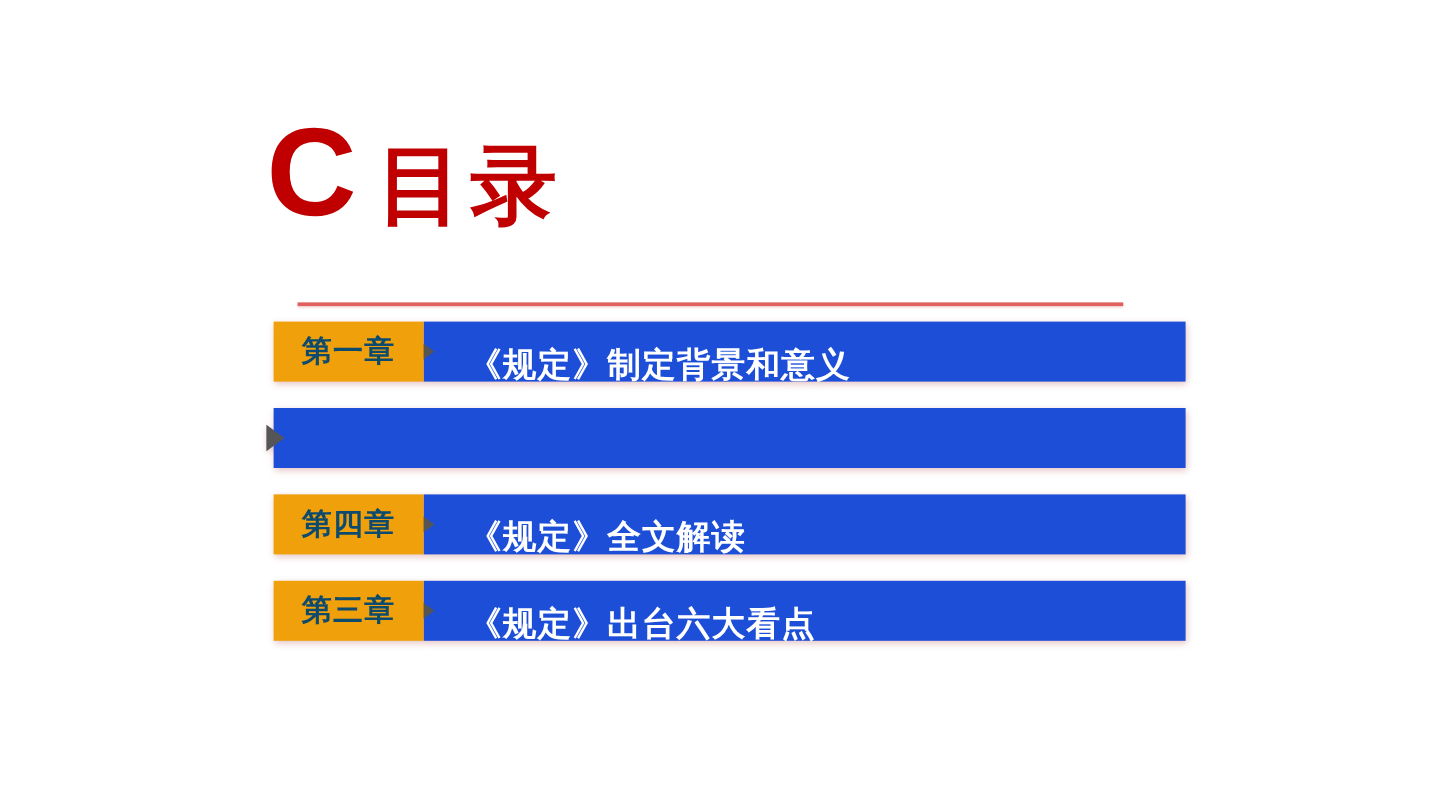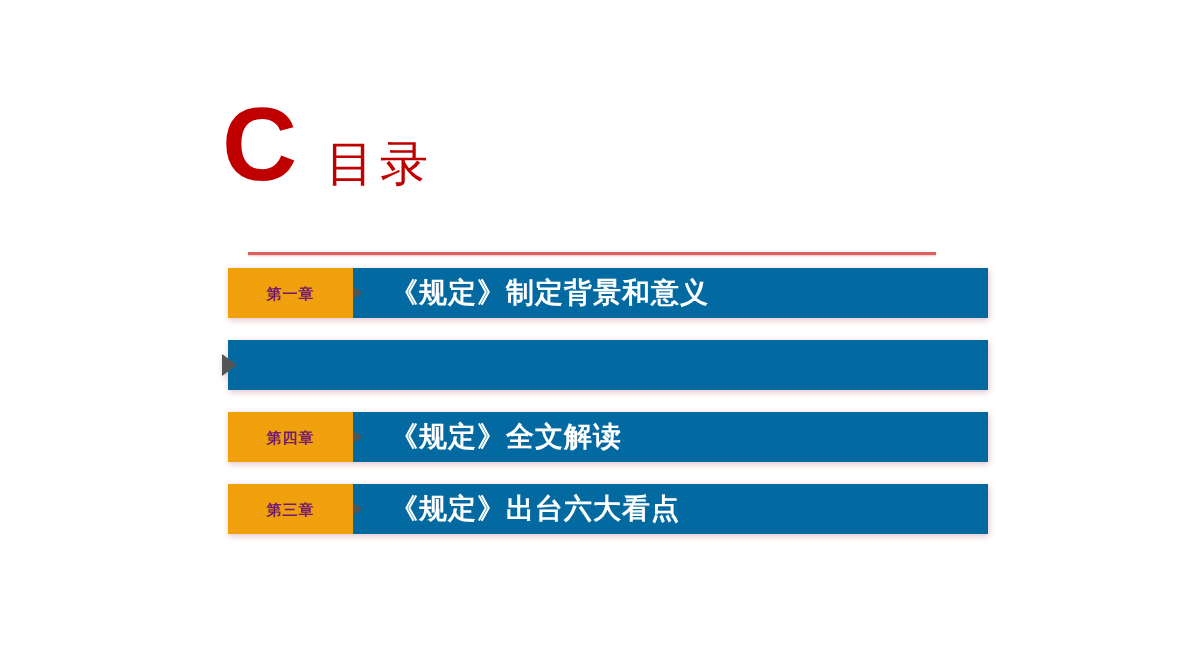--- a/index.html
+++ b/index.html
@@ -33,25 +33,25 @@
   .title-letter {
     font-family: "Liberation Sans", "DejaVu Sans", sans-serif;
     font-weight: bold;
     font-size: 104px;
     line-height: 1;
     color: #c00000;
     letter-spacing: -1px;
   }
   .title-cn {
     font-family: "Liberation Serif", "DejaVu Serif", serif;
-    font-weight: normal;
-    font-size: 48px;
+    font-weight: bold;
+    font-size: 72px;
     line-height: 1;
     color: #c00000;
-    margin-left: 30px;
+    margin-left: 18px;
     letter-spacing: 6px;
   }
 
   
   .divider {
     position: absolute;
     left: 248px;
     top: 252px;
     width: 688px;
     height: 3px;
@@ -80,34 +80,34 @@
     position: relative;
     width: 125px;
     background: #efa00b;
     display: flex;
     align-items: center;
     justify-content: center;
     z-index: 2;
     flex: 0 0 auto;
   }
   .chapter-badge-label {
-    color: #701a75;
+    color: #0c4a6e;
     font-family: "Liberation Sans", "DejaVu Sans", sans-serif;
     font-weight: bold;
-    font-size: 15px;
+    font-size: 25px;
     letter-spacing: 1px;
     line-height: 1;
   }
 
   .chapter-bar {
     position: relative;
     flex: 1 1 auto;
-    background: #0369a1;
+    background: #1d4ed8;
     display: flex;
-    align-items: center;
+    align-items: flex-end;
     z-index: 1;
   }
 
   .chapter-arrow {
     position: absolute;
     left: -6px;
     top: 50%;
     transform: translateY(-50%);
     width: 0;
     height: 0;

